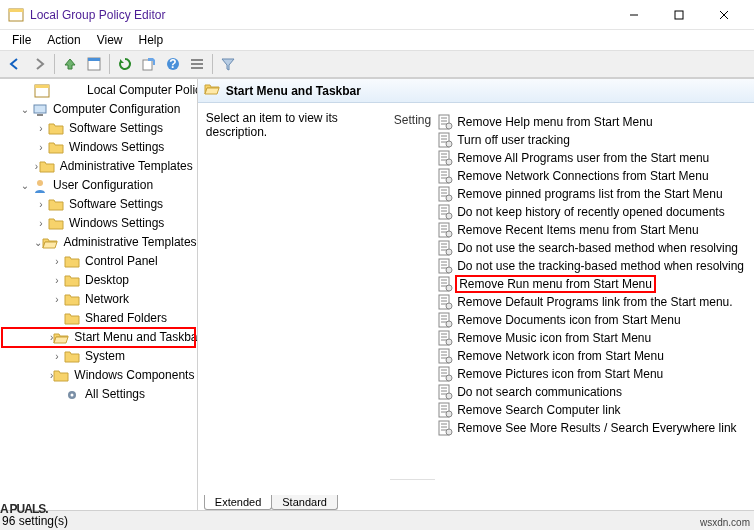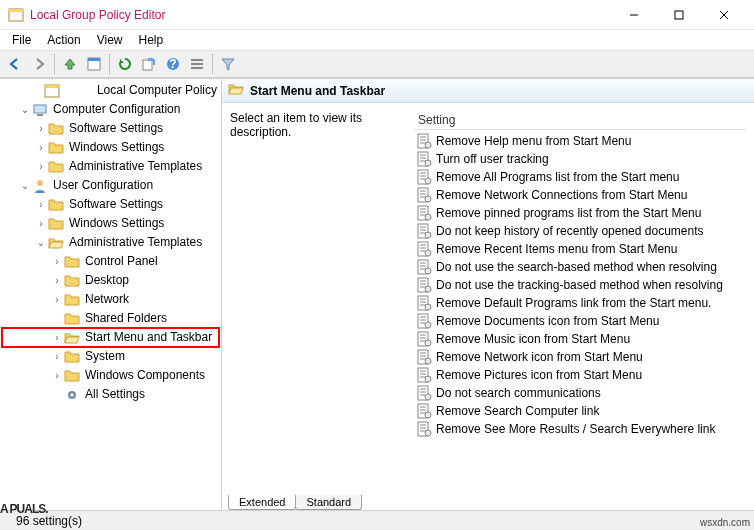--- a/index.html
+++ b/index.html
@@ -1,21 +1,21 @@
 <!DOCTYPE html>
 <html><head>
 <meta charset="utf-8">
 <style>
 * { box-sizing: border-box; margin: 0; padding: 0; font-family: "Segoe UI", Tahoma, sans-serif; font-size: 12px; }
 body { background: #fff; width: 754px; height: 530px; overflow: hidden; position: relative; }
 
 
 .titlebar { height: 30px; background: #fff; border-bottom: 1px solid #e5e5e5; display: flex; align-items: center; padding: 0 8px; }
 .titlebar .app-icon { width: 16px; height: 16px; margin-right: 6px; }
-.titlebar .title { flex: 1; color: #be185d; }
+.titlebar .title { flex: 1; color: #4c1d95; }
 .titlebar .win-btn { width: 45px; height: 30px; display: flex; align-items: center; justify-content: center; color: #000; }
 
 
 .menubar { height: 20px; background: #fff; display: flex; align-items: center; padding: 0 4px; }
 .menubar .menu-item { padding: 2px 8px; }
 
 
 .toolbar { height: 28px; background: #f0f0f0; border-top: 1px solid #e0e0e0; border-bottom: 1px solid #d0d0d0; display: flex; align-items: center; padding: 0 4px; gap: 2px; }
 .toolbar .tb-btn { width: 22px; height: 22px; display: flex; align-items: center; justify-content: center; border: 1px solid transparent; }
 .toolbar .tb-sep { width: 1px; height: 20px; background: #c0c0c0; margin: 0 2px; }
@@ -31,33 +31,33 @@
 .tree-row .lbl { padding: 0 2px; }
 .tree-row.highlighted { outline: 2px solid red; outline-offset: -1px; }
 .d0 { padding-left: 0; gap: 32px; } .d1 { padding-left: 16px; } .d2 { padding-left: 32px; }
 .d3 { padding-left: 48px; }
 
 
 .right { flex: 1; display: flex; flex-direction: column; background: #fff; }
 .path-hdr { height: 24px; background: linear-gradient(#f8fbfe,#e4effa); border-bottom: 1px solid #c8d8e8; display: flex; align-items: center; padding: 0 6px; gap: 6px; }
 .content { flex: 1; display: flex; padding: 8px; overflow: hidden; }
 .desc-col { width: 184px; color: #000; padding-right: 8px; }
-.settings-col { flex: 1; border-left: 0; display: flex; flex-direction: column; overflow: hidden; }
+.settings-col { flex: 1; border-left: 0; display: flex; overflow: hidden; }
 .col-header { padding: 2px 4px; border-bottom: 1px solid #e0e0e0; color: #333; }
 .settings-list { flex: 1; overflow-y: auto; padding-top: 2px; }
 .setting-row { display: flex; align-items: center; padding: 1px 2px; gap: 4px; white-space: nowrap; }
 .setting-row .ico { width: 16px; height: 16px; flex-shrink: 0; }
 .setting-row.highlighted .lbl { outline: 2px solid red; padding: 0 2px; }
 .tabs { height: 22px; display: flex; align-items: flex-end; padding-left: 6px; }
 .tab { border: 1px solid #a0a0a0; border-top: none; background: #fff; padding: 1px 10px; margin-right: -1px; border-radius: 0 0 3px 3px; font-size: 11px; }
 .tab.active { background: #fff; }
 .tab:not(.active){ background:#f4f4f4; }
 
 
-.status { height: 20px; border-top: 1px solid #d0d0d0; background: #f0f0f0; display: flex; align-items: center; padding: 0 16px; font-size: 11px; }
+.status { height: 20px; border-top: 1px solid #d0d0d0; background: #f0f0f0; display: flex; align-items: center; padding: 0 2px; font-size: 11px; }
 
 
 .watermark-left { position: absolute; left: 0; bottom: 10px; font-size: 28px; font-weight: 700; color: #2a2a2a; letter-spacing: -1px; pointer-events: none; }
 .watermark-right { position: absolute; right: 4px; bottom: 2px; font-size: 10px; color: #444; pointer-events: none; }
 
 
 .folder-closed { fill: #f7d36b; stroke: #caa43c; }
 .folder-open { fill: #f7d36b; stroke: #caa43c; }
 .gear { fill: #7a8fa6; }
 .book { fill: #4a6fa5; }
@@ -394,21 +394,21 @@
             <div class="setting-row">
               <span class="ico"><svg width="16" height="16">
                   <use href="#svg-policy"></use>
                 </svg></span>
               <span class="lbl">Turn off user tracking</span>
             </div>
             <div class="setting-row">
               <span class="ico"><svg width="16" height="16">
                   <use href="#svg-policy"></use>
                 </svg></span>
-              <span class="lbl">Remove All Programs list from the Start menu</span>
+              <span class="lbl">Remove All Programs user from the Start menu</span>
             </div>
             <div class="setting-row">
               <span class="ico"><svg width="16" height="16">
                   <use href="#svg-policy"></use>
                 </svg></span>
               <span class="lbl">Remove Network Connections from Start Menu</span>
             </div>
             <div class="setting-row">
               <span class="ico"><svg width="16" height="16">
                   <use href="#svg-policy"></use>
@@ -431,20 +431,26 @@
               <span class="ico"><svg width="16" height="16">
                   <use href="#svg-policy"></use>
                 </svg></span>
               <span class="lbl">Do not use the search-based method when resolving</span>
             </div>
             <div class="setting-row">
               <span class="ico"><svg width="16" height="16">
                   <use href="#svg-policy"></use>
                 </svg></span>
               <span class="lbl">Do not use the tracking-based method when resolving</span>
+            </div>
+            <div class="setting-row highlighted">
+              <span class="ico"><svg width="16" height="16">
+                  <use href="#svg-policy"></use>
+                </svg></span>
+              <span class="lbl">Remove Run menu from Start Menu</span>
             </div>
             <div class="setting-row">
               <span class="ico"><svg width="16" height="16">
                   <use href="#svg-policy"></use>
                 </svg></span>
               <span class="lbl">Remove Default Programs link from the Start menu.</span>
             </div>
             <div class="setting-row">
               <span class="ico"><svg width="16" height="16">
                   <use href="#svg-policy"></use>

